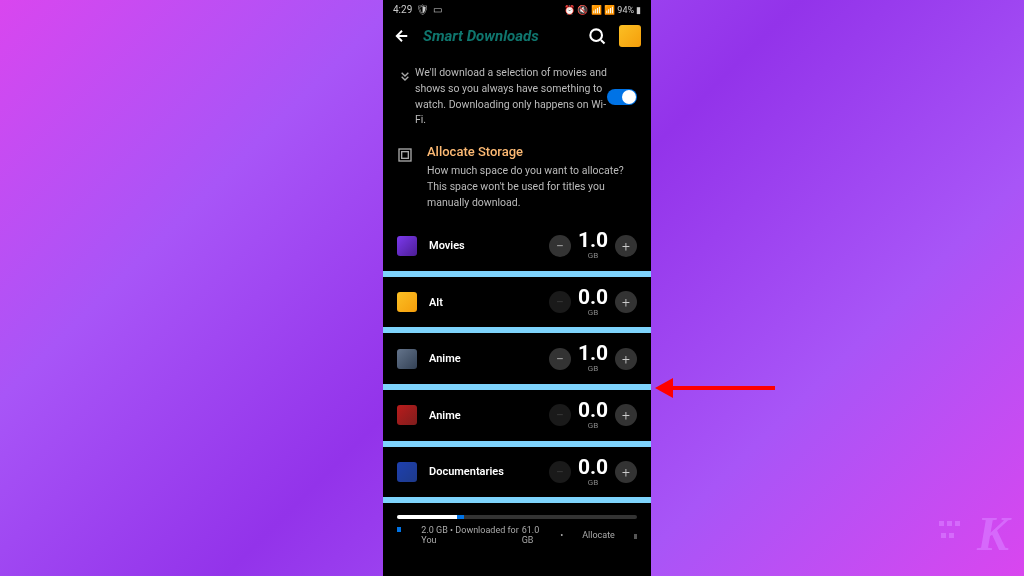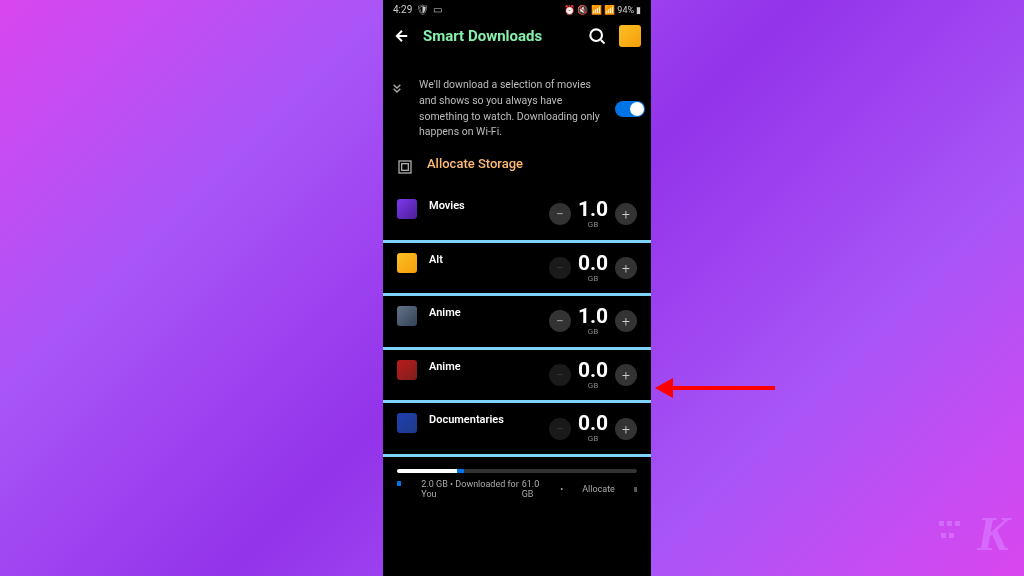--- a/index.html
+++ b/index.html
@@ -31,44 +31,42 @@
       color: #ccc;
     }
     .status-left { display: flex; gap: 4px; align-items: center; }
     .status-right { display: flex; gap: 2px; align-items: center; font-size: 9px; }
     .header {
       display: flex;
       align-items: center;
       padding: 8px 10px 14px;
       gap: 12px;
     }
-    .header-title { font-weight: 700; font-size: 15px; color: #86efac; flex: 1; }
+    .header-title { font-weight: 700; font-size: 15px; color: #0f766e; flex: 1; font-style: italic; }
     .back-icon { width: 18px; height: 18px; display: flex; align-items: center; }
     .search-icon { width: 20px; height: 20px; display: flex; align-items: center; justify-content: center; }
     .profile-icon { width: 22px; height: 22px; background: linear-gradient(135deg, #fbbf24, #f59e0b); border-radius: 3px; }
     .section {
       display: flex;
-      gap: 12px;
-      padding: 4px 6px 14px;
-      margin-top: 12px;
+      padding: 4px 14px 14px;
     }
     .section-icon { width: 18px; flex-shrink: 0; display: flex; align-items: flex-start; padding-top: 3px; }
     .section-text { flex: 1; }
     .section-desc { font-size: 10.5px; line-height: 1.5; color: #bbb; }
     .toggle {
       width: 30px; height: 16px; background: #0073e6; border-radius: 10px; position: relative; flex-shrink: 0; align-self: center;
     }
     .toggle::after {
       content: ''; position: absolute; right: 1px; top: 1px; width: 14px; height: 14px; background: #fff; border-radius: 50%;
     }
     .section-title { font-size: 13px; font-weight: 500; color: #fdba74; margin-bottom: 4px; }
     .allocate-section { padding: 2px 14px 10px; display: flex; gap: 12px; }
     .allocate-icon { width: 18px; flex-shrink: 0; padding-top: 3px; }
     .category {
-      display: flex; align-items: flex-start; padding: 10px 14px; border-bottom: 3px solid #7dd3fc;
+      display: flex; align-items: center; padding: 10px 14px; border-bottom: 6px solid #7dd3fc;
     }
     .category:last-of-type { border-bottom: none; }
     .cat-icon { width: 20px; height: 20px; border-radius: 3px; margin-right: 12px; flex-shrink: 0; }
     .cat-icon.movies { background: linear-gradient(135deg, #7c3aed, #4c1d95); }
     .cat-icon.alt { background: linear-gradient(135deg, #fbbf24, #f59e0b); }
     .cat-icon.anime { background: linear-gradient(135deg, #64748b, #334155); }
     .cat-icon.series { background: linear-gradient(135deg, #b91c1c, #7f1d1d); }
     .cat-icon.docs { background: linear-gradient(135deg, #1e40af, #1e3a8a); }
     .cat-name { font-size: 11px; font-weight: 600; flex: 1; }
     .stepper { display: flex; align-items: center; gap: 6px; }
@@ -166,20 +164,21 @@
 
   <div class="allocate-section">
     <div class="allocate-icon">
       <svg width="16" height="16" viewBox="0 0 24 24" fill="none" stroke="#aaa" stroke-width="2">
           <rect x="3" y="3" width="18" height="18"></rect>
           <rect x="7" y="7" width="10" height="10"></rect>
         </svg>
     </div>
     <div class="section-text">
       <div class="section-title">Allocate Storage</div>
+      <div class="section-desc">How much space do you want to allocate? This space won't be used for titles you manually download.</div>
     </div>
   </div>
 
   <div class="category">
     <div class="cat-icon movies"></div>
     <div class="cat-name">Movies</div>
     <div class="stepper">
       <div class="step-btn">−</div>
       <div class="step-val">
         <div class="step-num">1.0</div>

